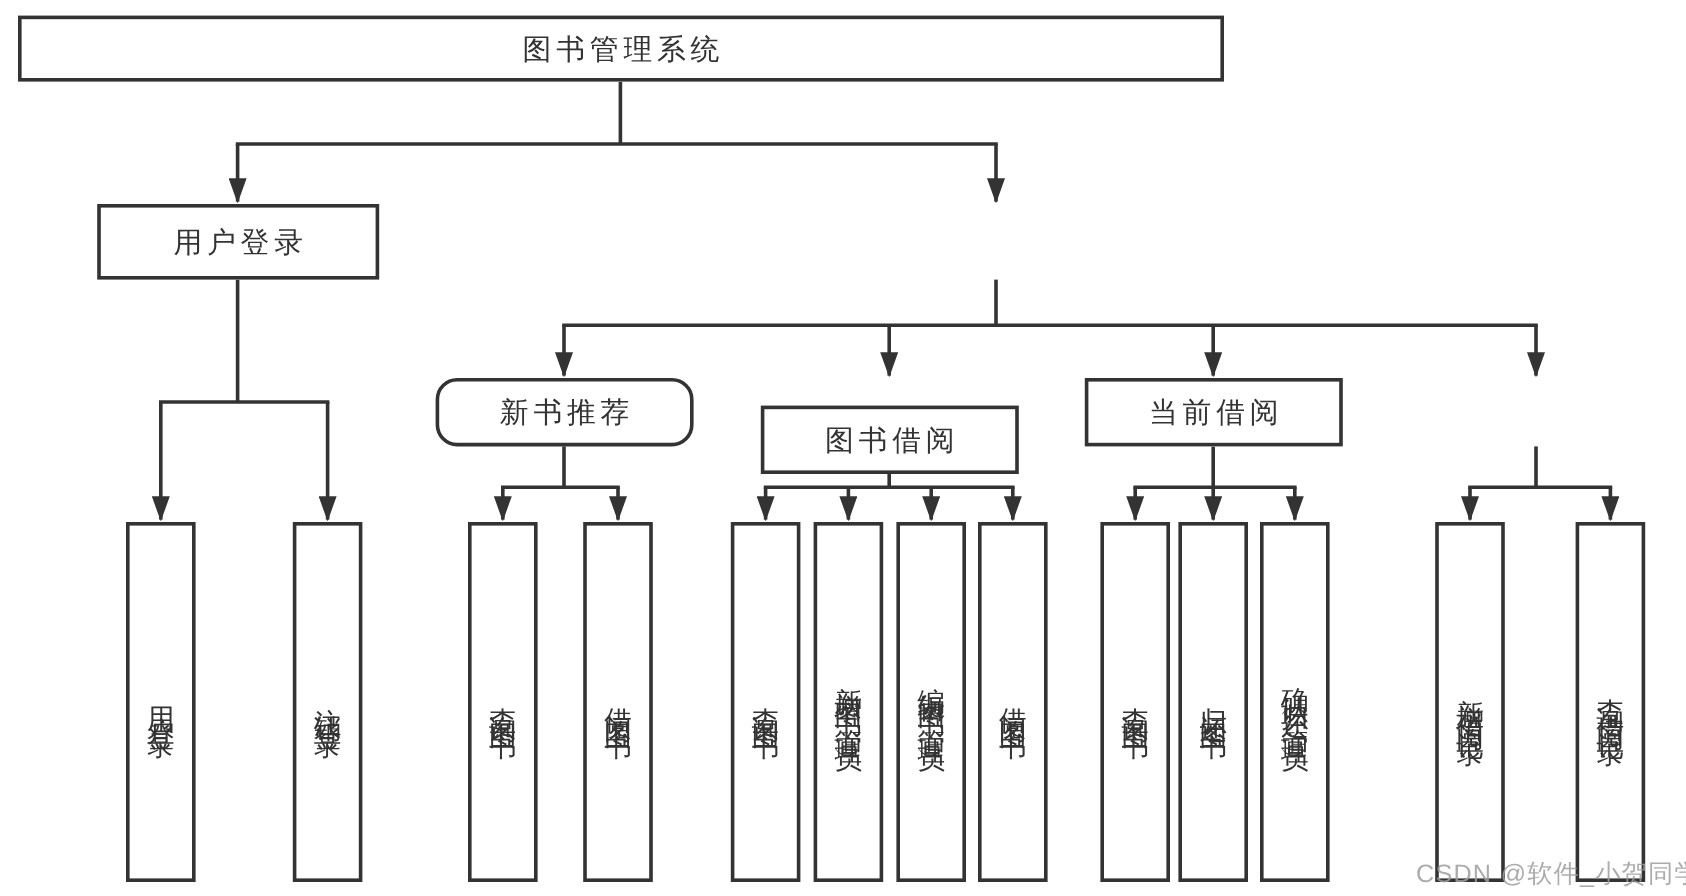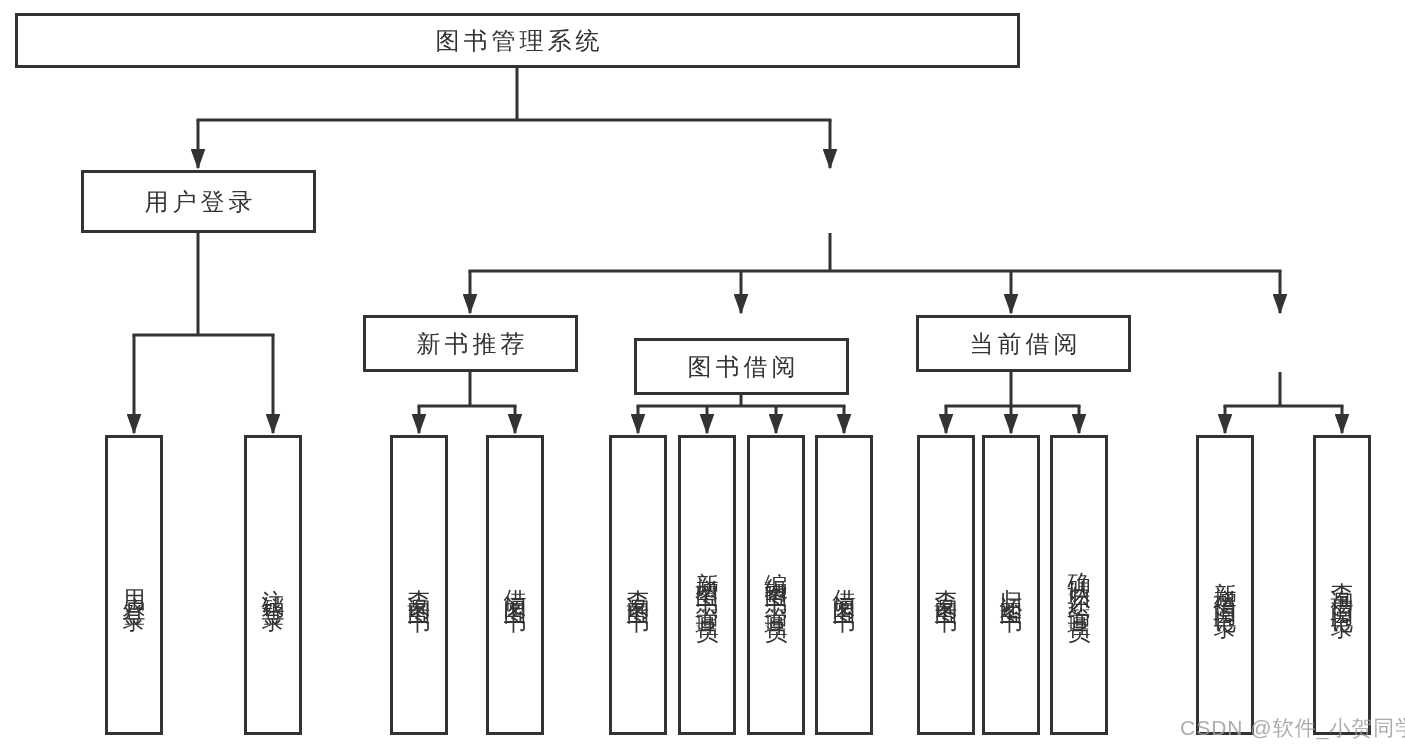--- a/index.html
+++ b/index.html
@@ -123,27 +123,27 @@
   </svg>
 
   <div class="box root" style="left:15px; top:13px; width:1005px; height:55px;">
     <span class="h-label">图书管理系统</span>
   </div>
 
   <div class="box" style="left:81px; top:170px; width:235px; height:63px;">
     <span class="h-label">用户登录</span>
   </div>
 
-  <div class="box" style="left:363px; top:315px; width:215px; height:57px;">
+  <div class="box" style="left:363px; top:315px; width:215px; height:57px;border-radius:18px;">
     <span class="h-label">新书推荐</span>
   </div>
   <div class="box" style="left:634px; top:315px; width:215px; height:57px;margin-top:23px;">
     <span class="h-label">图书借阅</span>
   </div>
-  <div class="box" style="left:904px; top:315px; width:215px; height:57px;margin-left:12px;">
+  <div class="box" style="left:904px; top:315px; width:215px; height:57px;">
     <span class="h-label">当前借阅</span>
   </div>
 
   <div class="box" style="left:105px; top:435px; width:58px; height:300px;">
     <span class="v-label">用户登录</span>
   </div>
   <div class="box" style="left:244px; top:435px; width:58px; height:300px;">
     <span class="v-label">注销登录</span>
   </div>
 

